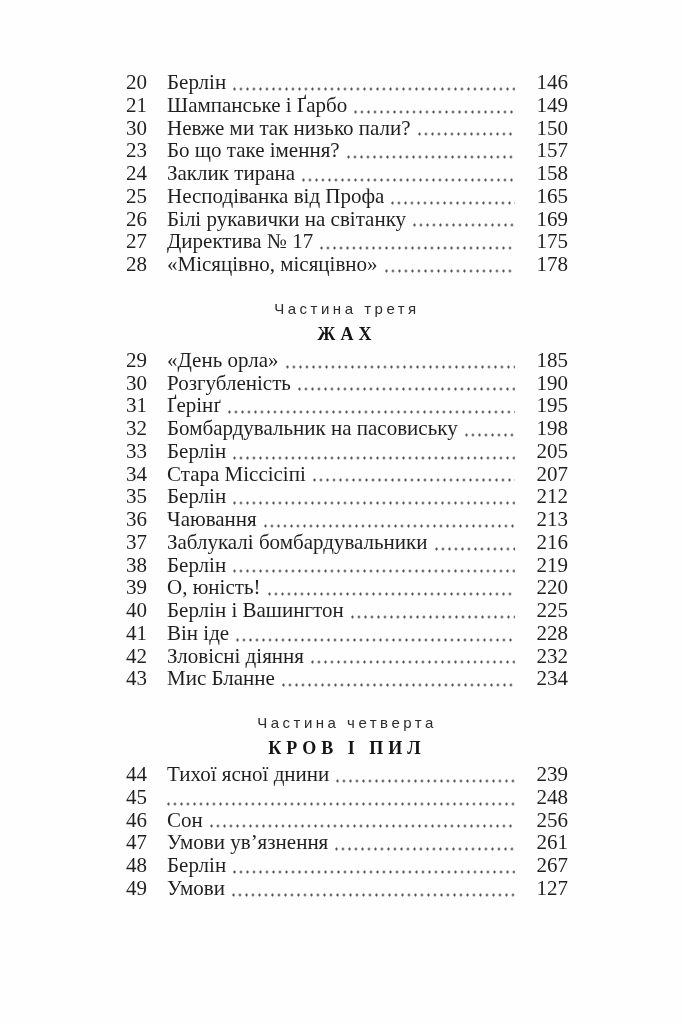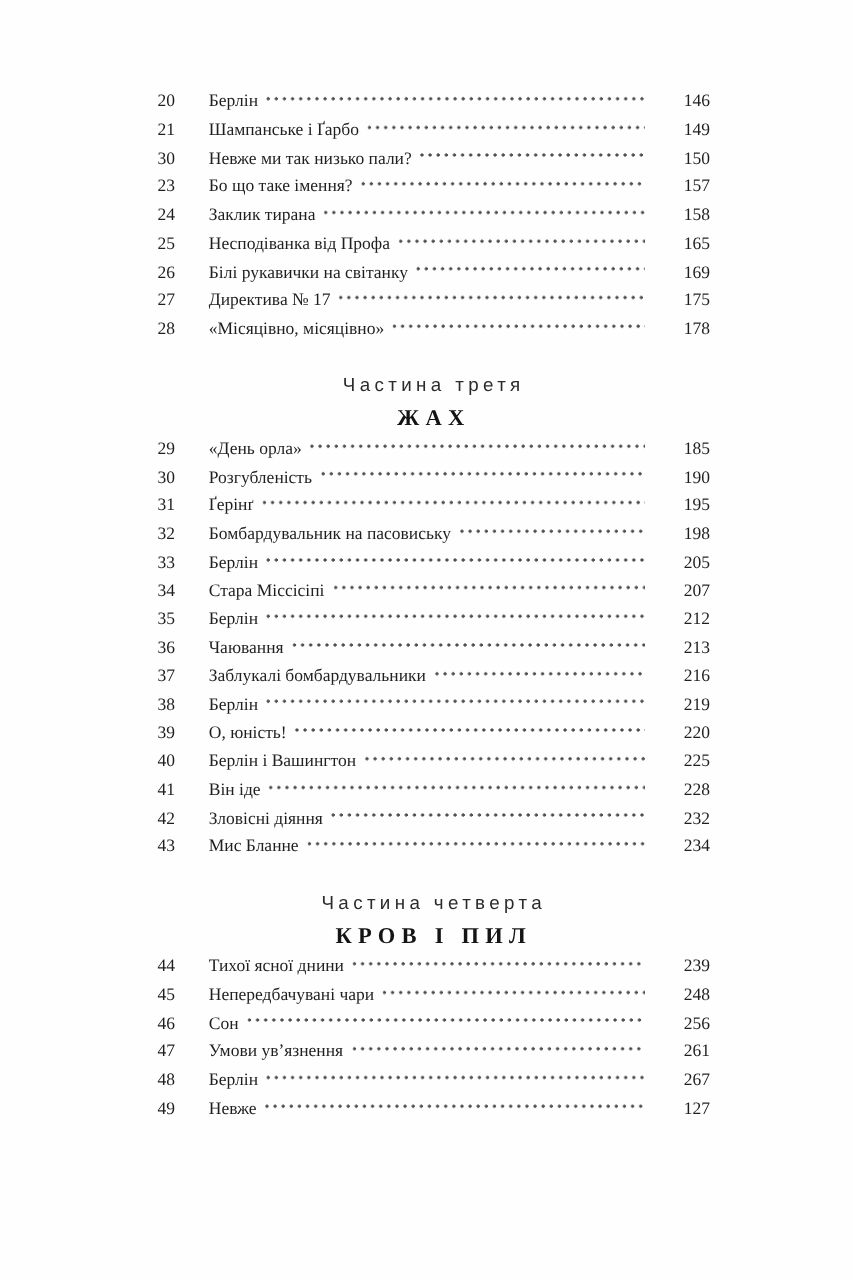--- a/index.html
+++ b/index.html
@@ -40,24 +40,24 @@
     font-size: 18px;
     font-weight: 700;
     letter-spacing: 5px;
     line-height: 22px;
     margin-top: 5px;
     color: #141414;
   }
   .entries { }
   .entry {
     display: flex;
-    align-items: center;
+    align-items: flex-end;
     height: 22.75px;
     line-height: 22.75px;
-    font-size: 14px;
+    font-size: 21px;
     white-space: nowrap;
   }
   .entry-num {
     flex: none;
     width: 41px;
     font-variant-numeric: oldstyle-nums;
   }
   .entry-title {
     flex: none;
     padding-right: 7px;
@@ -274,21 +274,20 @@
     <div class="entries">
   <div class="entry">
     <span class="entry-num">44</span>
     <span class="entry-title">Тихої ясної днини</span>
     <span class="leader"></span>
     <span class="entry-page">239</span>
   </div>
 
   <div class="entry">
     <span class="entry-num">45</span>
-    <span class="entry-title">Непередбачувані чари</span>
     <span class="leader"></span>
     <span class="entry-page">248</span>
   </div>
 
   <div class="entry">
     <span class="entry-num">46</span>
     <span class="entry-title">Сон</span>
     <span class="leader"></span>
     <span class="entry-page">256</span>
   </div>
@@ -302,21 +301,21 @@
 
   <div class="entry">
     <span class="entry-num">48</span>
     <span class="entry-title">Берлін</span>
     <span class="leader"></span>
     <span class="entry-page">267</span>
   </div>
 
   <div class="entry">
     <span class="entry-num">49</span>
-    <span class="entry-title">Невже</span>
+    <span class="entry-title">Умови</span>
     <span class="leader"></span>
     <span class="entry-page">127</span>
   </div>
 
 </div>
   </div>
 </div>
 </div>
 
 </body></html>

